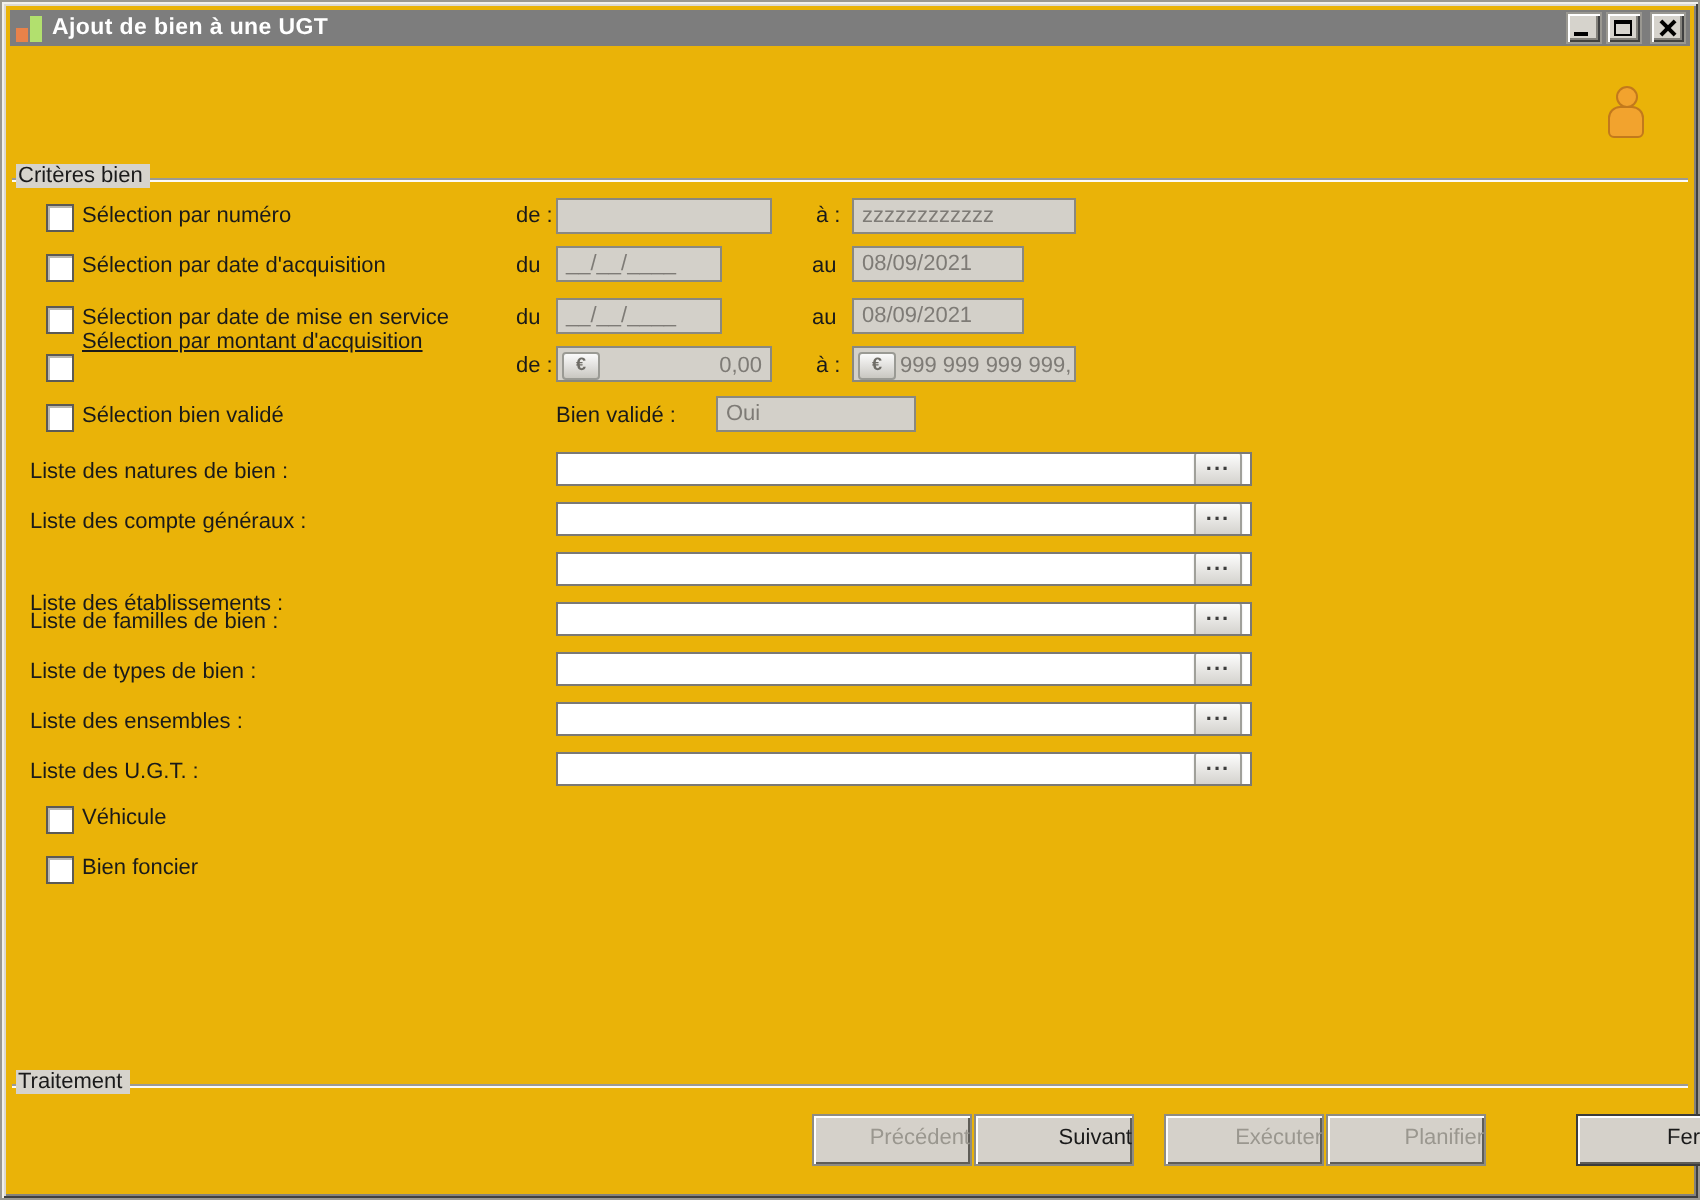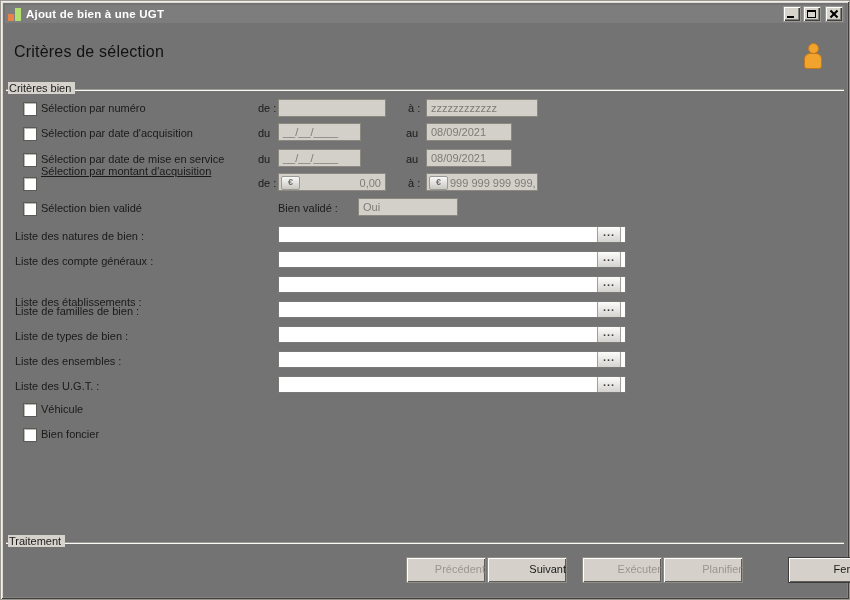--- a/index.html
+++ b/index.html
@@ -2,21 +2,21 @@
 <html><head>
 <meta charset="utf-8">
 <style>
   html,body{margin:0;padding:0;}
   body{
     width:850px;height:600px;position:relative;overflow:hidden;
     background:#d6d3cc;font-family:"Liberation Sans",sans-serif;font-size:11px;color:#1a1a1a;
   }
   
   .window{
-    position:absolute;inset:0;background:#737373;
+    position:absolute;inset:0;background:#eab308;
     border:1px solid #9a9891;
     box-shadow:inset 1px 1px 0 #f2f0ec, inset -1px -1px 0 #3f3f3d,
                inset 2px 2px 0 #dcd9d2, inset -2px -2px 0 #84827c;
   }
   .titlebar{
     position:absolute;left:4px;top:4px;right:4px;height:18px;
     background:#7d7d7d;display:flex;align-items:center;padding:0 2px 0 3px;box-sizing:border-box;
   }
   .title-text{color:#fff;font-weight:bold;font-size:11.5px;margin-left:5px;letter-spacing:.2px;}
   .app-icon{position:relative;width:13px;height:13px;display:inline-block;}
@@ -83,21 +83,20 @@
       <span class="win-btn">
           <i class="glyph-max"></i>
         </span>
       <span class="win-btn close">
           <i class="glyph-x a"></i>
           <i class="glyph-x b"></i>
         </span>
     </span>
   </div>
 
-  <div class="page-title">Critères de sélection</div>
   <div class="user-icon">
       <i class="head"></i>
       <i class="torso"></i>
     </div>
 
   <div class="group-line" style="top:88px;"></div>
   <div class="group-label" style="left:7px;top:81px;">Critères bien</div>
 
   <span class="cb" style="left:22px;top:101px;"></span>
   <span class="lbl" style="left:40px;top:100px;">Sélection par numéro</span>

